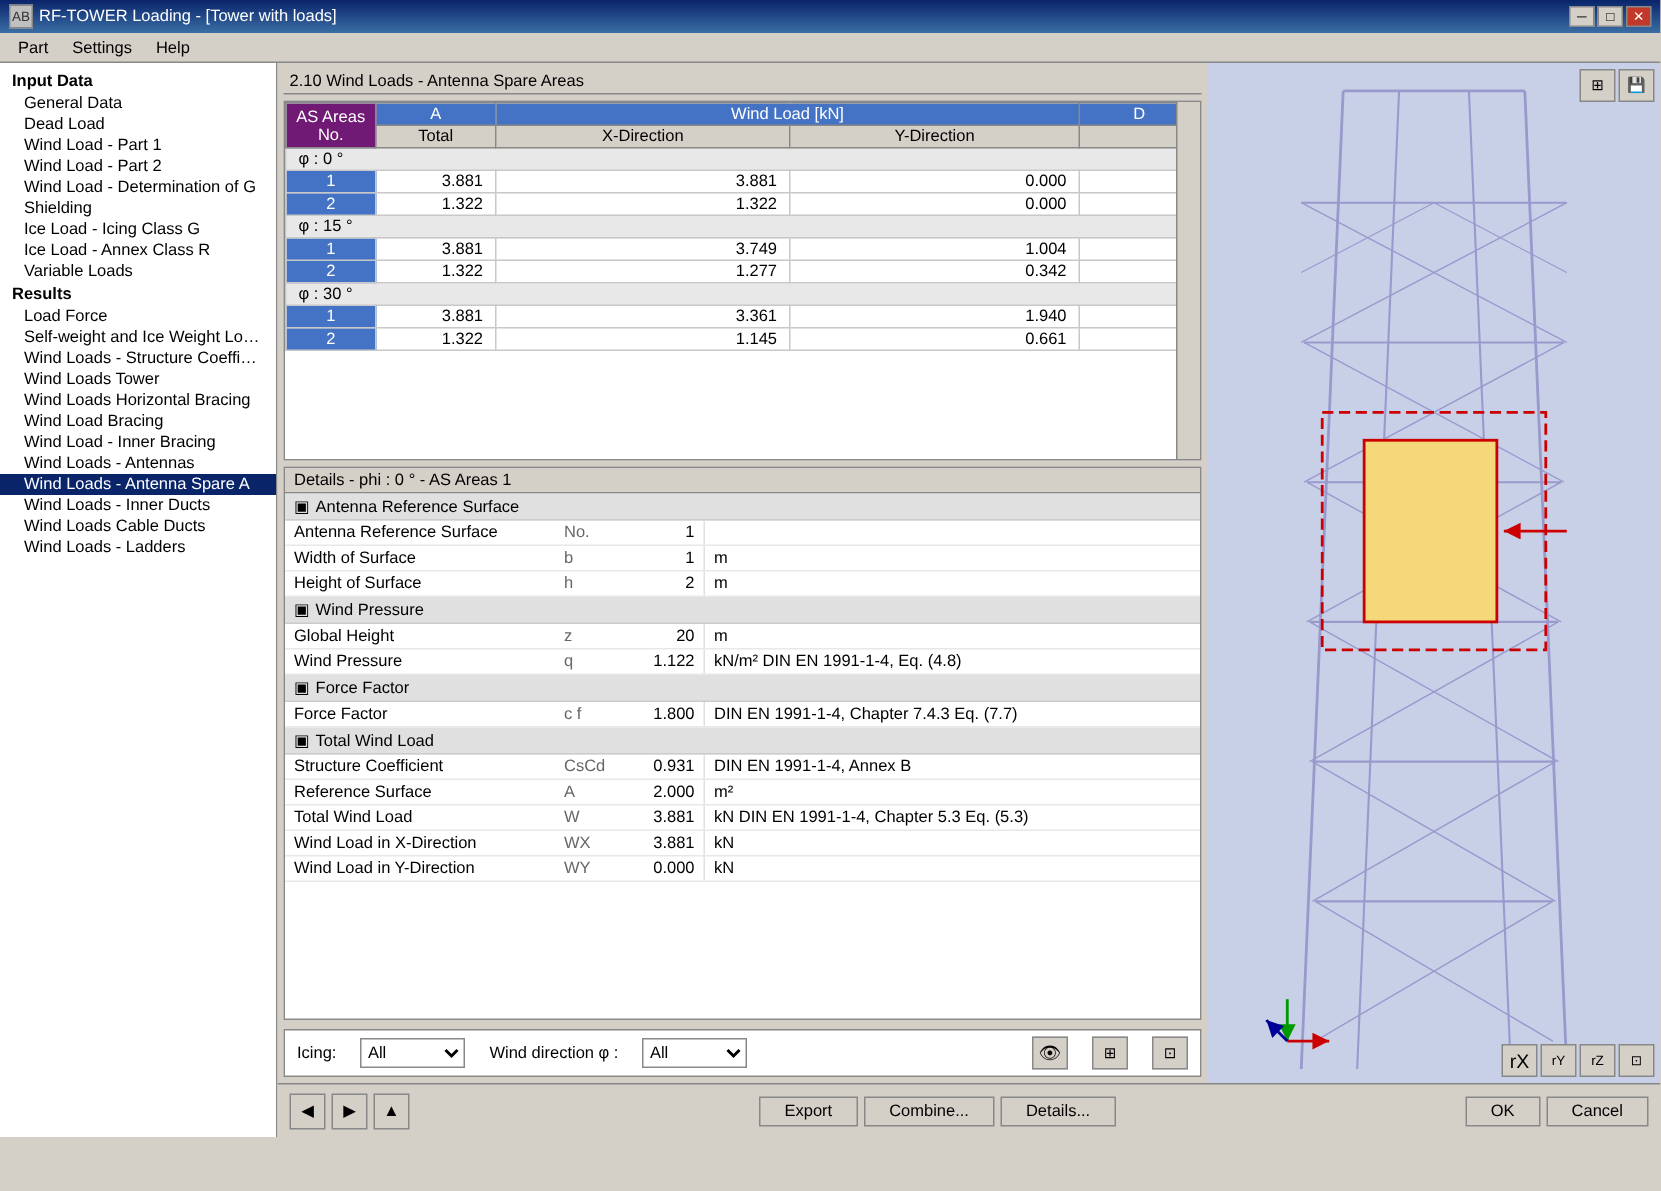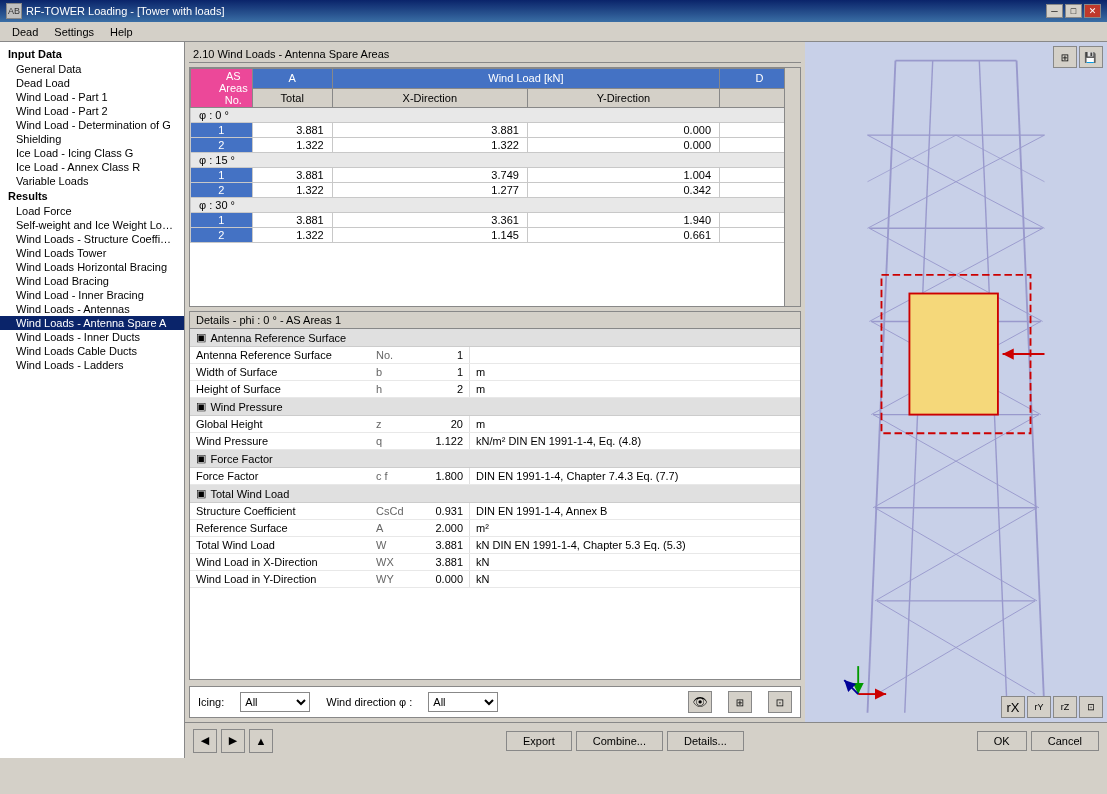--- a/index.html
+++ b/index.html
@@ -247,21 +247,21 @@
     <span class="title-bar-text">RF-TOWER Loading - [Tower with loads]</span>
   </div>
   <div class="title-bar-buttons">
     <div class="title-btn">─</div>
     <div class="title-btn">□</div>
     <div class="title-btn close">✕</div>
   </div>
 </div>
 
 <div class="menu-bar">
-  <div class="menu-item">Dead</div>
+  <div class="menu-item">Part</div>
   <div class="menu-item">Settings</div>
   <div class="menu-item">Help</div>
 </div>
 
 <div class="main-container">
 
   <div class="sidebar">
     <div class="sidebar-scroll">
       <div class="sidebar-section">Input Data</div>
       <div class="sidebar-item">General Data</div>
@@ -293,21 +293,21 @@
     <div class="content-panel">
 
       <div class="left-panel">
 
         <div class="panel-title">2.10 Wind Loads - Antenna Spare Areas</div>
 
         <div class="table-container" style="height: 240px; overflow: hidden; position: relative;">
           <table class="data-table">
             <thead>
               <tr>
-                <th class="col-header" colspan="1" rowspan="2" style="width:60px; background:#ec4899; color:white;padding-left:28px;">AS Areas No.</th>
+                <th class="col-header" colspan="1" rowspan="2" style="width:60px; background:#701a75; color:white;">AS Areas No.</th>
                 <th class="col-header" colspan="1" style="background:#4472c4; color:white; width:80px;">A</th>
                 <th class="col-header" colspan="2" style="background:#4472c4; color:white;">Wind Load [kN]</th>
                 <th class="col-header" colspan="1" style="background:#4472c4; color:white; width:80px;">D</th>
               </tr>
               <tr>
                 <th style="background:#d4d0c8;">Total</th>
                 <th style="background:#d4d0c8;">X-Direction</th>
                 <th style="background:#d4d0c8;">Y-Direction</th>
                 <th style="background:#d4d0c8;"></th>
               </tr>

